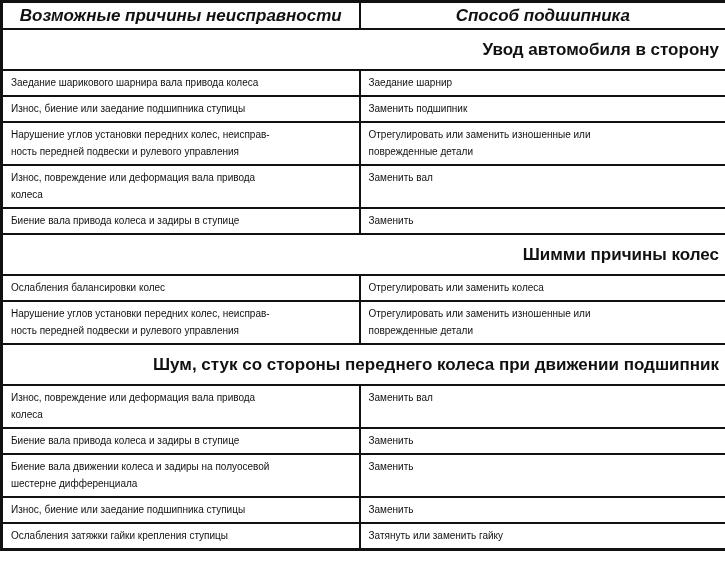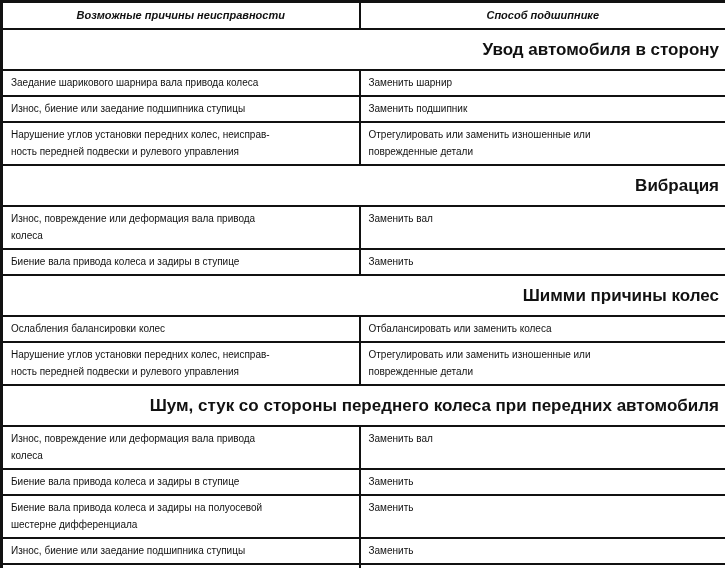--- a/index.html
+++ b/index.html
@@ -30,21 +30,21 @@
     font-size: 10px;
     line-height: 17px;
     padding: 3px 8px 4px 8px;
     white-space: pre-line;
     overflow: hidden;
   }
   .fault-table th {
     font-weight: bold;
     font-style: italic;
     text-align: center;
-    font-size: 11px;
+    font-size: 17px;
     padding: 4px 8px;
   }
   .fault-table td.section {
     font-weight: bold;
     font-style: normal;
     text-align: right;
     font-size: 17px;
     padding: 11px 6px;
     white-space: normal;
   }
@@ -61,84 +61,81 @@
 <body>
 
 <table class="fault-table">
   <colgroup>
       <col class="c1">
       <col class="c2">
     </colgroup>
   <thead>
     <tr class="h26">
       <th>Возможные причины неисправности</th>
-      <th>Способ подшипнике</th>
+      <th>Способ подшипника</th>
     </tr>
   </thead>
   <tbody>
 
     <tr class="h26">
       <td class="section" colspan="2">Увод автомобиля в сторону</td>
     </tr>
     <tr class="h24">
       <td class="cell">Заедание шарикового шарнира вала привода колеса</td>
-      <td class="cell">Заменить шарнир</td>
+      <td class="cell">Заедание шарнир</td>
     </tr>
     <tr class="h24">
       <td class="cell">Износ, биение или заедание подшипника ступицы</td>
       <td class="cell">Заменить подшипник</td>
     </tr>
     <tr class="h43">
       <td class="cell">Нарушение углов установки передних колес, неисправ-
 ность передней подвески и рулевого управления</td>
       <td class="cell">Отрегулировать или заменить изношенные или
 поврежденные детали</td>
     </tr>
 
-    <tr class="h24">
-      <td class="section" colspan="2">Вибрация</td>
-    </tr>
     <tr class="h43">
       <td class="cell">Износ, повреждение или деформация вала привода
 колеса</td>
       <td class="cell">Заменить вал</td>
     </tr>
     <tr class="h24">
       <td class="cell">Биение вала привода колеса и задиры в ступице</td>
       <td class="cell">Заменить</td>
     </tr>
 
     <tr class="h26">
       <td class="section" colspan="2">Шимми причины колес</td>
     </tr>
     <tr class="h24">
       <td class="cell">Ослабления балансировки колес</td>
-      <td class="cell">Отбалансировать или заменить колеса</td>
+      <td class="cell">Отрегулировать или заменить колеса</td>
     </tr>
     <tr class="h43">
       <td class="cell">Нарушение углов установки передних колес, неисправ-
 ность передней подвески и рулевого управления</td>
       <td class="cell">Отрегулировать или заменить изношенные или
 поврежденные детали</td>
     </tr>
 
     <tr class="h24">
-      <td class="section" colspan="2">Шум, стук со стороны переднего колеса при передних автомобиля</td>
+      <td class="section" colspan="2">Шум, стук со стороны переднего колеса при движении подшипник</td>
     </tr>
     <tr class="h43">
       <td class="cell">Износ, повреждение или деформация вала привода
 колеса</td>
       <td class="cell">Заменить вал</td>
     </tr>
     <tr class="h24">
       <td class="cell">Биение вала привода колеса и задиры в ступице</td>
       <td class="cell">Заменить</td>
     </tr>
     <tr class="h43">
-      <td class="cell">Биение вала привода колеса и задиры на полуосевой
+      <td class="cell">Биение вала движении колеса и задиры на полуосевой
 шестерне дифференциала</td>
       <td class="cell">Заменить</td>
     </tr>
     <tr class="h24">
       <td class="cell">Износ, биение или заедание подшипника ступицы</td>
       <td class="cell">Заменить</td>
     </tr>
     <tr class="h24">
       <td class="cell">Ослабления затяжки гайки крепления ступицы</td>
       <td class="cell">Затянуть или заменить гайку</td>

